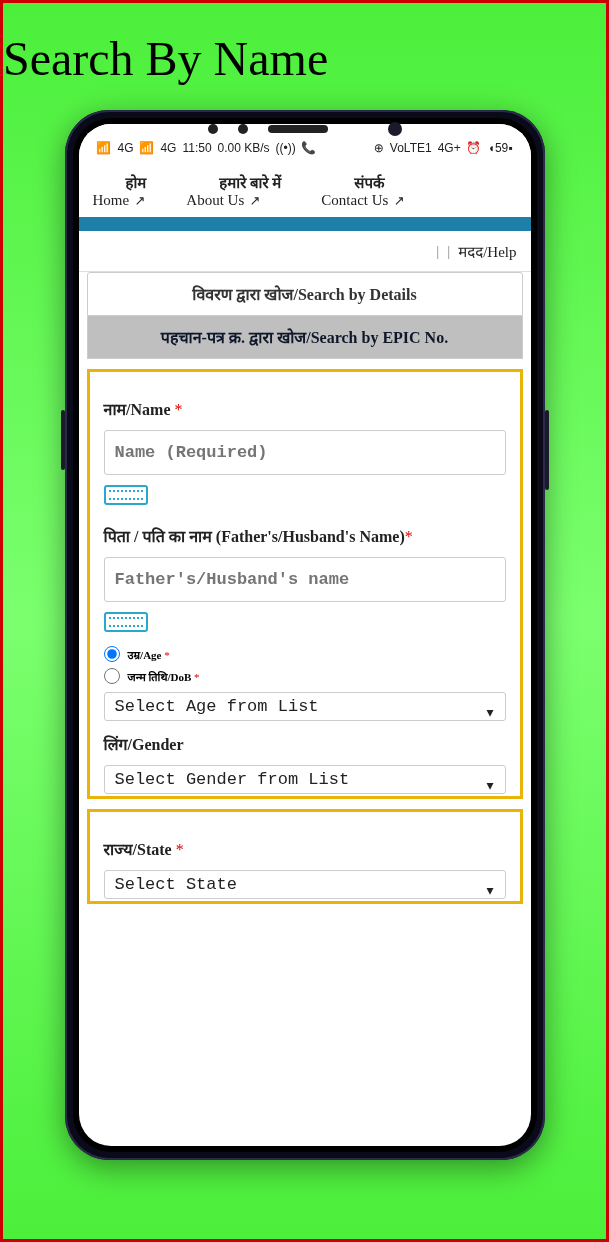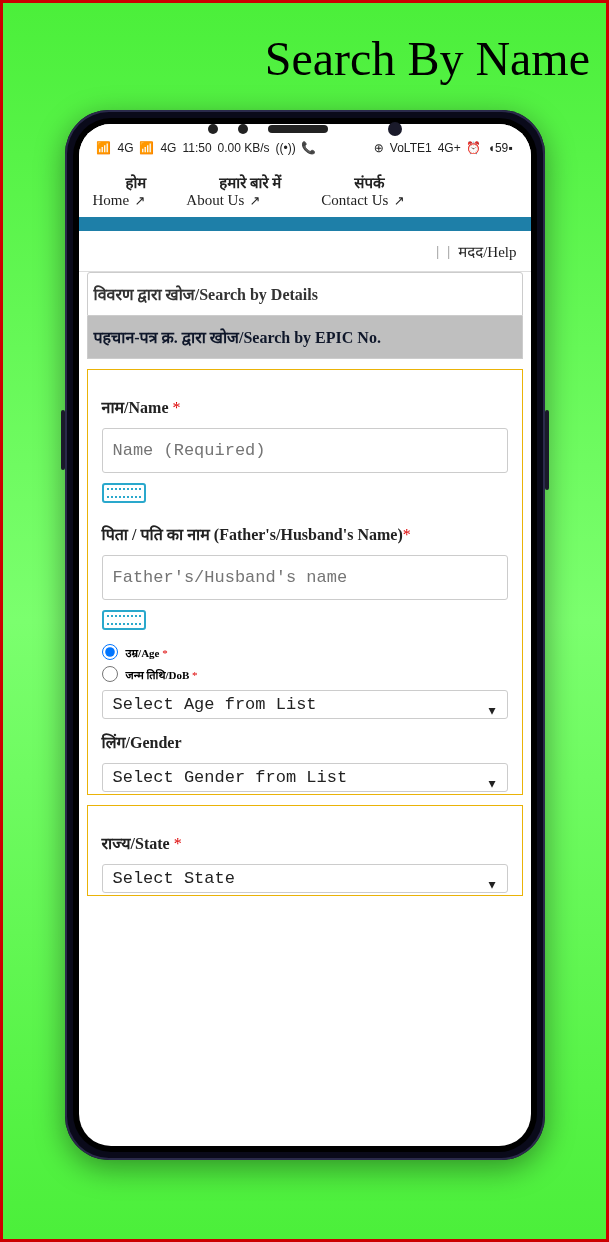--- a/index.html
+++ b/index.html
@@ -6,25 +6,25 @@
 body {
   width: 609px;
   height: 1242px;
   background: linear-gradient(to bottom, #4bef3a, #7bff6e 50%, #4bef3a);
   font-family: Georgia, 'Times New Roman', serif;
   border: 3px solid #cc0000;
   position: relative;
   overflow: hidden;
 }
 .page-title {
-  text-align: right;
+  text-align: left;
   font-size: 48px;
   font-weight: normal;
   color: #000;
-  padding: 28px 16px 24px;
+  padding: 28px 0 24px;
 }
 .phone-frame {
   width: 480px;
   height: 1050px;
   margin: 0 auto;
   background: #0a0a1a;
   border-radius: 44px;
   padding: 8px;
   position: relative;
   box-shadow: inset 0 0 0 2px #2a2a4a, 0 8px 30px rgba(0,0,0,0.4);
@@ -91,60 +91,61 @@
   font-size: 15px;
   color: #222;
   gap: 8px;
   border-bottom: 1px solid #ddd;
 }
 .sub-bar span { white-space: nowrap; }
 .divider { color: #888; }
 
 .tabs { padding: 0 8px; }
 .tab {
-  text-align: left;
+  text-align: center;
   padding: 10px 6px;
   font-size: 16px;
   font-weight: bold;
   border: 1px solid #ccc;
   border-radius: 3px 3px 0 0;
   background: #fff;
   color: #333;
 }
 .tab.inactive {
   background: #bfbfbf;
   color: #0f172a;
   border-top: none;
   border-radius: 0;
 }
 .form-area {
   padding: 0 8px;
 }
 .form-card {
-  border: 1px solid #eab308;
+  border: 3px solid #eab308;
   background: #fff;
   padding: 14px 14px 2px;
   margin-top: 10px;
 }
 .label {
   font-weight: bold;
   font-size: 16px;
   color: #222;
   margin: 12px 0 10px;
 }
 .req { color: #d00; font-weight: normal; }
 .text-input {
   width: 100%;
   padding: 12px 10px;
   font-size: 17px;
   font-family: 'Courier New', monospace;
   color: #888;
   border: 1px solid #ccc;
   border-radius: 3px;
   background: #fff;
+  font-weight: bold;
 }
 .kbd-icon {
   display: inline-block;
   width: 44px; height: 20px;
   border: 2px solid #2aa8cc;
   border-radius: 3px;
   margin: 10px 0 4px;
   position: relative;
 }
 .kbd-icon::before {

